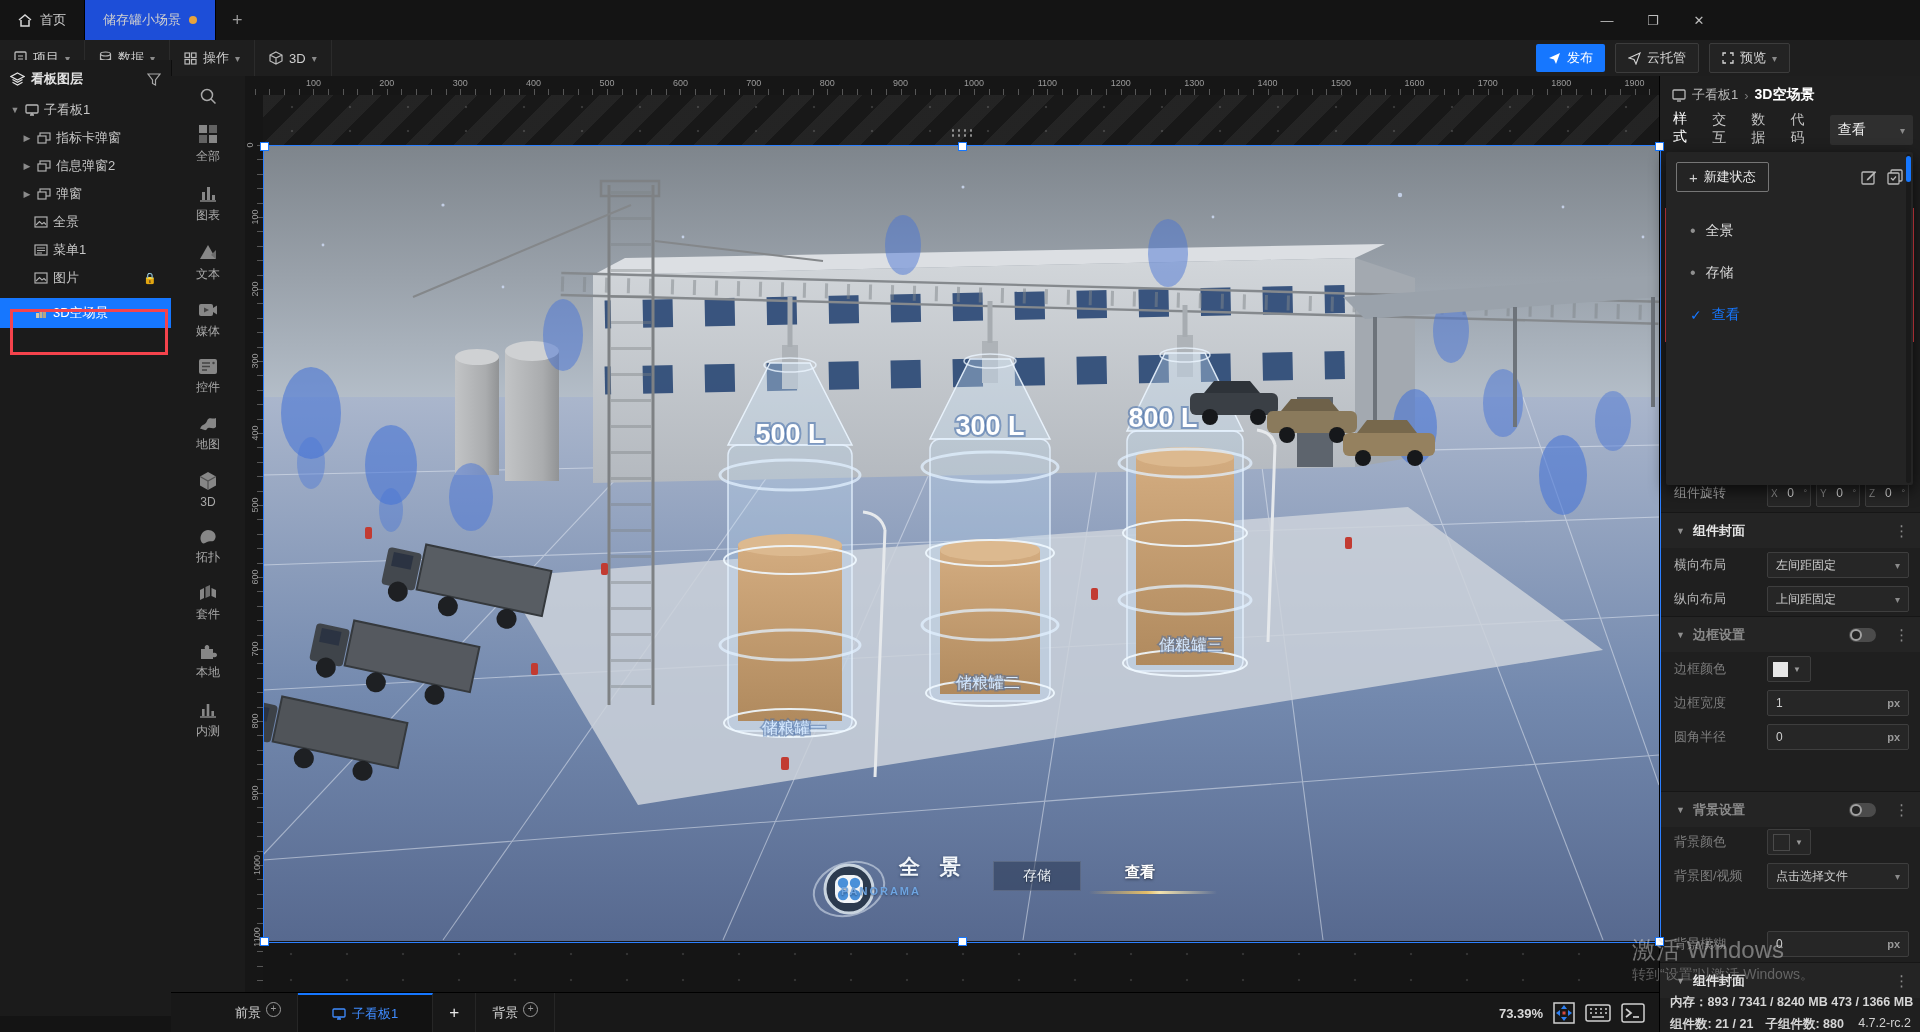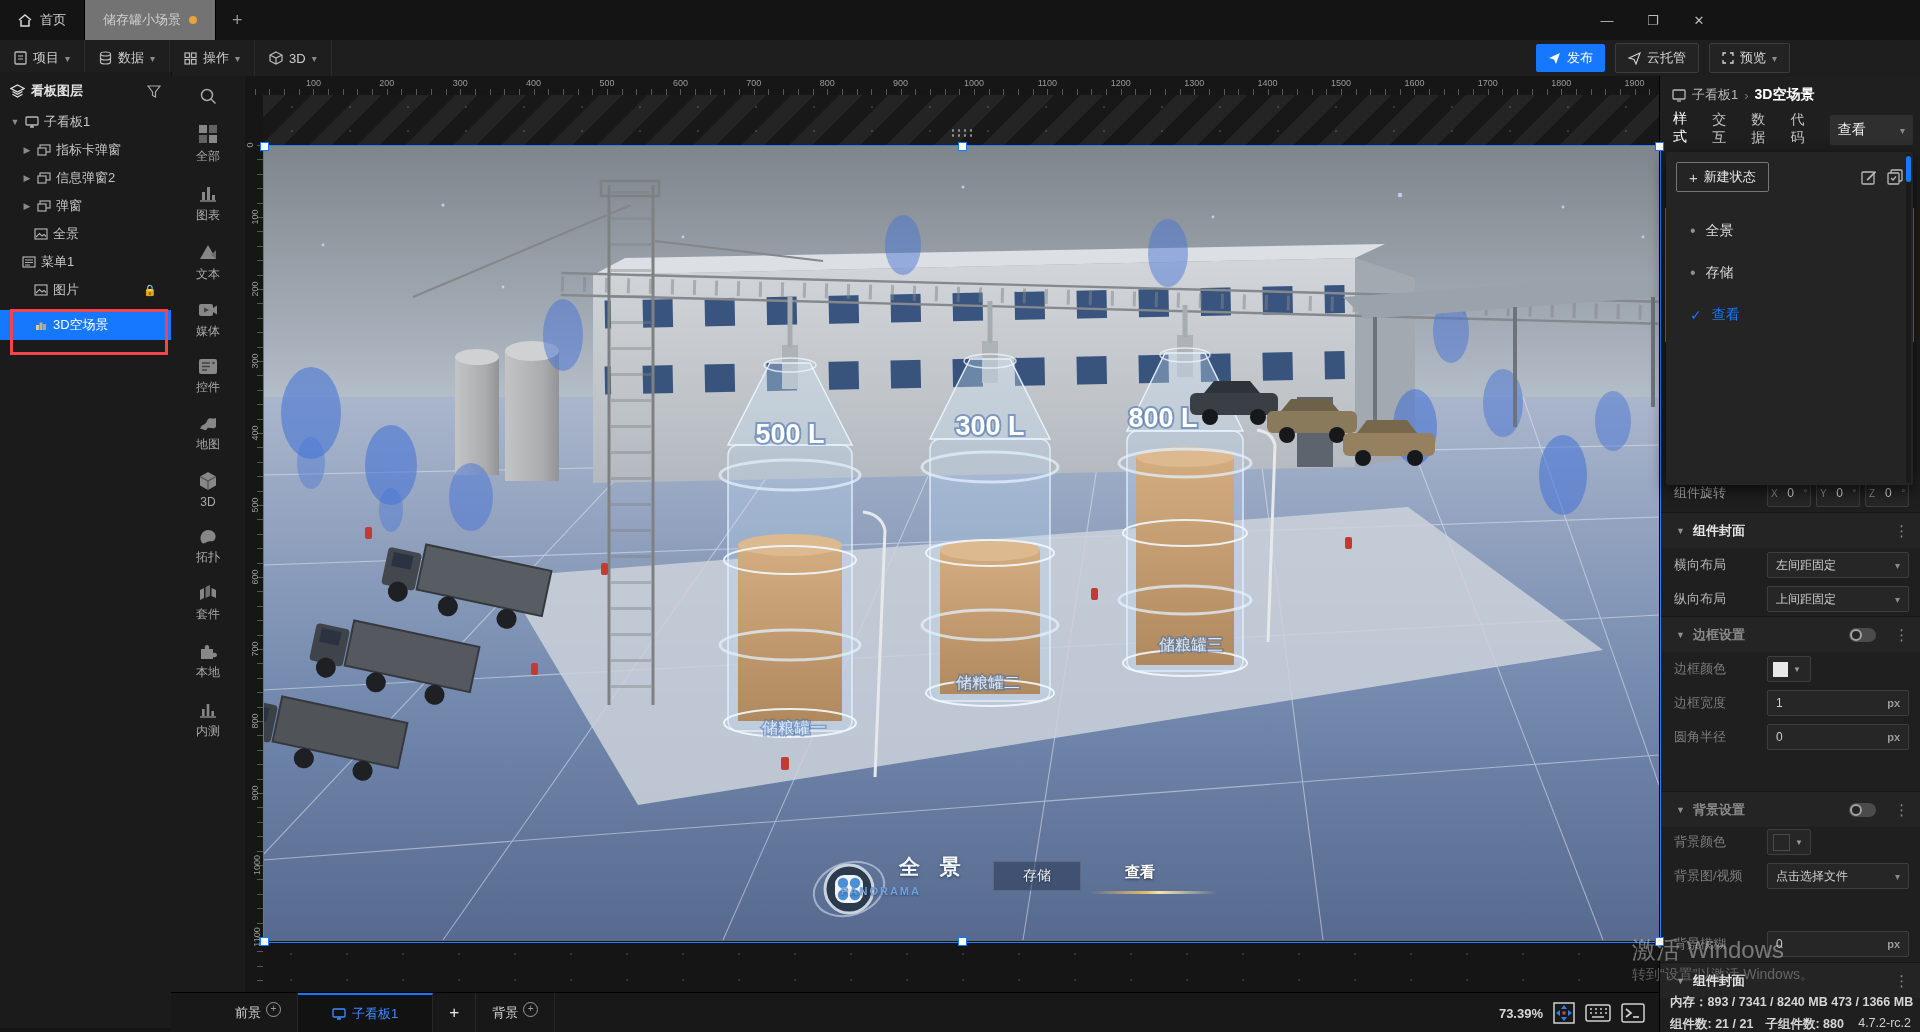--- a/index.html
+++ b/index.html
@@ -1,35 +1,35 @@
 <!DOCTYPE html>
 <html><head>
 <meta charset="utf-8">
 <style>
   html,body{margin:0;padding:0;background:#000;font-family:"Liberation Sans",sans-serif;-webkit-font-smoothing:antialiased;}
   .app{position:relative;width:1920px;height:1032px;background:#141414;overflow:hidden;color:#ccc;font-size:13px;}
   .abs{position:absolute;}
   
   .titlebar{left:0;top:0;width:1832px;height:40px;background:#141414;border-bottom:1px solid #000;display:flex;align-items:stretch;}
   .ttab{display:flex;align-items:center;gap:8px;padding:0 18px;color:#cfcfcf;font-size:13px;}
-  .ttab.active{background:#737373;border-right:1px solid #000;border-left:1px solid #000;}
+  .ttab.active{background:#1d4ed8;border-right:1px solid #000;border-left:1px solid #000;}
   .dot{width:8px;height:8px;border-radius:50%;background:#e8a33d;}
   .newtab{display:flex;align-items:center;padding:0 16px;color:#9a9a9a;font-size:18px;}
   .wctl{margin-left:auto;display:flex;}
   .wbtn{width:46px;display:flex;align-items:center;justify-content:center;color:#bdbdbd;font-size:13px;}
   
   .menubar{left:0;top:40px;width:1920px;height:36px;background:#1e1e1e;border-bottom:1px solid #0a0a0a;display:flex;align-items:center;}
   .menu{display:flex;align-items:center;gap:6px;padding:0 14px;height:100%;color:#cfcfcf;border-right:1px solid #2b2b2b;font-size:13px;}
   .chev{color:#8a8a8a;font-size:10px;}
   .mb-right{margin-left:auto;display:flex;align-items:center;gap:10px;padding-right:130px;}
   .btn{height:28px;display:flex;align-items:center;gap:6px;padding:0 12px;border-radius:2px;font-size:13px;}
   .btn.primary{background:#1677ff;color:#fff;}
   .btn.ghost{border:1px solid #3c3c3c;color:#d5d5d5;background:#232323;}
   
-  .layers{left:0;top:72px;width:171px;height:956px;background:#1b1b1b;border-right:1px solid #0d0d0d;}
+  .layers{left:0;top:60px;width:171px;height:956px;background:#1b1b1b;border-right:1px solid #0d0d0d;}
   .lp-head{display:flex;align-items:center;gap:6px;padding:10px 10px 8px 10px;color:#e3e3e3;font-weight:bold;font-size:13px;}
   .tree-row{position:relative;display:flex;align-items:center;gap:5px;height:28px;padding-left:10px;color:#c6c6c6;font-size:13px;white-space:nowrap;}
   .tw{width:10px;color:#8a8a8a;font-size:9px;flex:0 0 10px;text-align:center;}
   .tree-row .ticon{flex:0 0 14px;}
   .tree-row.sel{background:#1677ff;color:#fff;margin-top:6px;height:30px;}
   .lockpad{margin-left:auto;margin-right:14px;color:#b5b5b5;font-size:11px;}
   .redbox{border:3px solid #f4434c;pointer-events:none;z-index:40;}
   
   .strip{left:171px;top:76px;width:74px;height:956px;background:#1b1b1b;border-right:1px solid #000;display:flex;flex-direction:column;align-items:center;}
   .s-search{margin:12px 0 10px 0;color:#a8a8a8;}
@@ -252,21 +252,21 @@
         </svg>
       <span>弹窗</span>
     </div>
     <div class="tree-row" style="padding-left:34px;">
       <svg class="ticon icon-svg" width="14" height="12" viewBox="0 0 14 12">
           <rect x="1" y="1" width="12" height="10" fill="none" stroke="#b0b0b0" stroke-width="1.2"></rect>
           <path d="M2 9 L5.5 5.5 L8 8 L10 6.5 L12 8.5" fill="none" stroke="#b0b0b0" stroke-width="1.1"></path>
         </svg>
       <span>全景</span>
     </div>
-    <div class="tree-row" style="padding-left:22px;">
+    <div class="tree-row" style="padding-left:34px;">
       <svg class="ticon icon-svg" width="14" height="12" viewBox="0 0 14 12">
           <rect x="1" y="1" width="12" height="10" fill="none" stroke="#b0b0b0" stroke-width="1.2"></rect>
           <path d="M3 4 H11 M3 6.5 H11 M3 9 H8" stroke="#b0b0b0" stroke-width="1.1"></path>
         </svg>
       <span>菜单1</span>
     </div>
     <div class="tree-row" style="padding-left:34px;">
       <svg class="ticon icon-svg" width="14" height="12" viewBox="0 0 14 12">
           <rect x="1" y="1" width="12" height="10" fill="none" stroke="#b0b0b0" stroke-width="1.2"></rect>
           <path d="M2 9 L5.5 5.5 L8 8 L10 6.5 L12 8.5" fill="none" stroke="#b0b0b0" stroke-width="1.1"></path>

